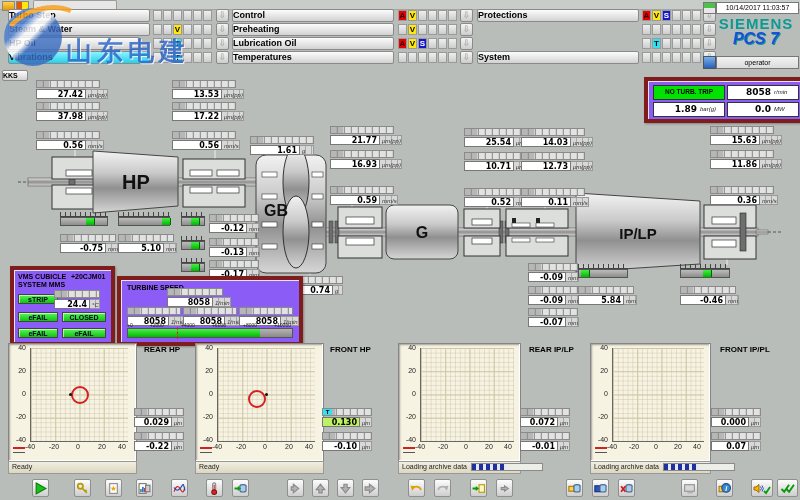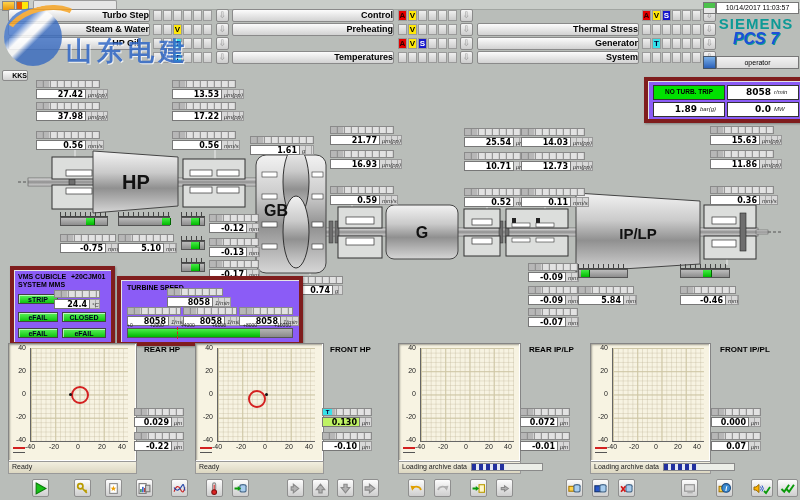--- a/index.html
+++ b/index.html
@@ -2,21 +2,21 @@
 <html><head>
 <meta charset="utf-8">
 <style>
   html,body{margin:0;padding:0;background:#888}
   #screen{position:relative;width:800px;height:500px;background:#b9bdb9;font-family:"Liberation Sans",sans-serif;overflow:hidden}
   
   .tstrip{position:absolute;left:0;top:0;width:800px;height:9px;background:#c9cdc9;border-bottom:1px solid #a2a6a2}
   .ticon{position:absolute;top:1px;width:11px;height:8px;border:1px solid #888}
   .ttab{position:absolute;left:33px;top:0;width:82px;height:8px;background:#e6e6e6;border:1px solid #9a9a9a;border-bottom:0;border-radius:2px 2px 0 0}
   
-  .mbtn{position:absolute;height:13px;background:linear-gradient(#fcfcfc,#d2d2d2);border:1px solid #8a8a8a;border-radius:2px;font:bold 9px "Liberation Sans",sans-serif;line-height:11px;text-align:right;color:#000;padding:0}
+  .mbtn{position:absolute;height:13px;background:linear-gradient(#fcfcfc,#d2d2d2);border:1px solid #8a8a8a;border-radius:2px;font:bold 9px "Liberation Sans",sans-serif;line-height:11px;text-align:left;color:#000;padding:0}
   .sel{background:linear-gradient(#8df2ff,#27d0ea)}
   .cells{position:absolute;display:flex;gap:1px}
   .cell{width:9px;height:11px;background:linear-gradient(#efefef,#cdcdcd);border:1px solid #9a9a9a;box-sizing:border-box;font:bold 8px "Liberation Sans",sans-serif;text-align:center;line-height:10px}
   .bA{background:#e60000;color:#300}
   .bV{background:#ffe80a;color:#000}
   .bS{background:#1616cc;color:#fff}
   .bT{background:#35e2ea;color:#003}
   .marrow{position:absolute;width:13px;height:13px;background:linear-gradient(#f5f5f5,#cdcdcd);border:1px solid #8a8a8a;border-radius:2px;color:#a8a8a8;font:bold 9px "DejaVu Sans",sans-serif;line-height:11px;text-align:center;padding:0}
   
   .inbox{position:absolute;background:#fff;border:1px solid #777;font:7px "Liberation Sans",sans-serif;text-align:center;color:#000}
@@ -109,20 +109,21 @@
   <div class="cells" style="left:153px;top:38px">
       <span class="cell"></span>
       <span class="cell"></span>
       <span class="cell bT">T</span>
       <span class="cell"></span>
       <span class="cell"></span>
       <span class="cell"></span>
     </div>
   <button class="marrow" style="left:216px;top:37px">⇩</button>
 
+  <button class="mbtn sel" style="left:8px;top:51px;width:142px">Vibrations</button>
   <div class="cells" style="left:153px;top:52px">
       <span class="cell"></span>
       <span class="cell"></span>
       <span class="cell bT">T</span>
       <span class="cell"></span>
       <span class="cell"></span>
       <span class="cell"></span>
     </div>
   <button class="marrow" style="left:216px;top:51px">⇩</button>
 
@@ -141,20 +142,21 @@
   <div class="cells" style="left:398px;top:24px">
       <span class="cell"></span>
       <span class="cell bV">V</span>
       <span class="cell"></span>
       <span class="cell"></span>
       <span class="cell"></span>
       <span class="cell"></span>
     </div>
   <button class="marrow" style="left:460px;top:23px">⇩</button>
 
+  <button class="mbtn" style="left:232px;top:37px;width:162px">Lubrication Oil</button>
   <div class="cells" style="left:398px;top:38px">
       <span class="cell bA">A</span>
       <span class="cell bV">V</span>
       <span class="cell bS">S</span>
       <span class="cell"></span>
       <span class="cell"></span>
       <span class="cell"></span>
     </div>
   <button class="marrow" style="left:460px;top:37px">⇩</button>
 
@@ -162,42 +164,41 @@
   <div class="cells" style="left:398px;top:52px">
       <span class="cell"></span>
       <span class="cell"></span>
       <span class="cell"></span>
       <span class="cell"></span>
       <span class="cell"></span>
       <span class="cell"></span>
     </div>
   <button class="marrow" style="left:460px;top:51px">⇩</button>
 
+  <button class="mbtn" style="left:477px;top:9px;width:162px">Protections</button>
   <div class="cells" style="left:642px;top:10px">
       <span class="cell bA">A</span>
       <span class="cell bV">V</span>
       <span class="cell bS">S</span>
       <span class="cell"></span>
       <span class="cell"></span>
       <span class="cell"></span>
     </div>
   <button class="marrow" style="left:703px;top:9px">⇩</button>
 
-  <button class="mbtn" style="left:477px;top:23px;width:162px">Thermal Stress</button>
   <div class="cells" style="left:642px;top:24px">
       <span class="cell"></span>
       <span class="cell"></span>
       <span class="cell"></span>
       <span class="cell"></span>
       <span class="cell"></span>
       <span class="cell"></span>
     </div>
   <button class="marrow" style="left:703px;top:23px">⇩</button>
 
-  <button class="mbtn" style="left:477px;top:37px;width:162px">Generator</button>
   <div class="cells" style="left:642px;top:38px">
       <span class="cell"></span>
       <span class="cell bT">T</span>
       <span class="cell"></span>
       <span class="cell"></span>
       <span class="cell"></span>
       <span class="cell"></span>
     </div>
   <button class="marrow" style="left:703px;top:37px">⇩</button>
 

